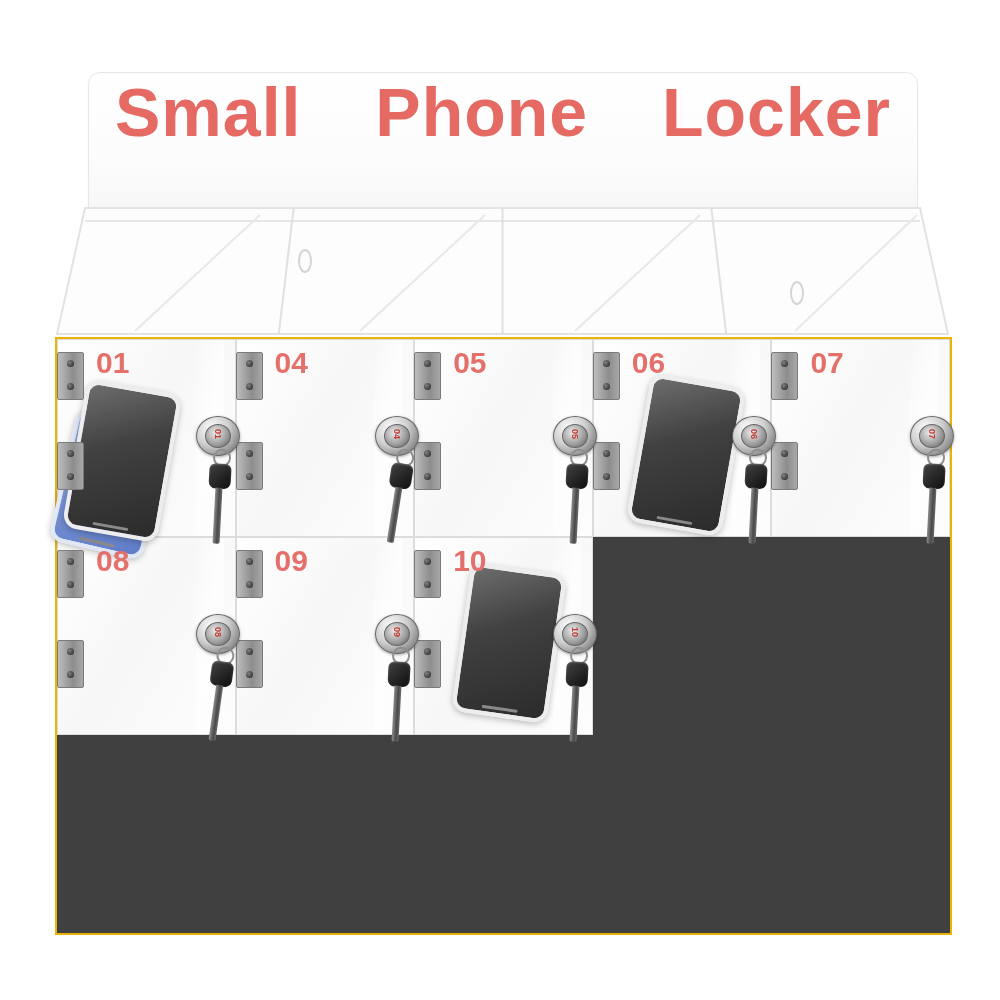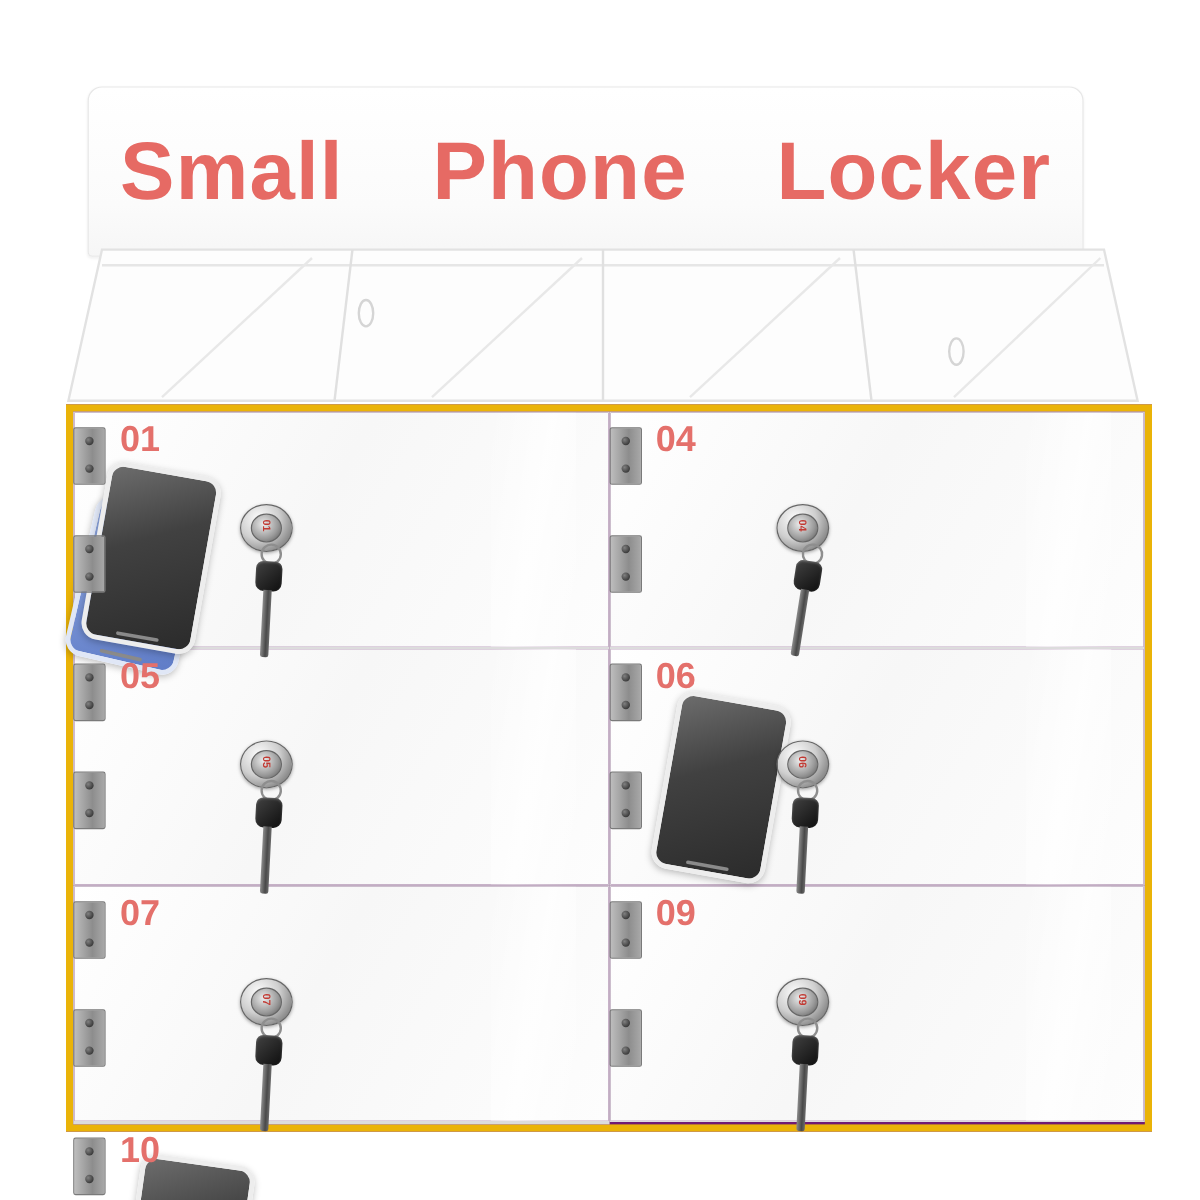--- a/index.html
+++ b/index.html
@@ -1,33 +1,33 @@
 <!DOCTYPE html>
 <html><head>
 <meta charset="utf-8">
 <style>
   html,body{margin:0;padding:0;background:#ffffff;}
   .scene{position:relative;width:1000px;height:1000px;background:#fff;overflow:hidden;
          font-family:"Liberation Sans", sans-serif;}
 
   
-  .header{position:absolute;left:73px;top:72px;width:828px;height:140px;
+  .header{position:absolute;left:88px;top:72px;width:828px;height:140px;
           background:linear-gradient(180deg,#ffffff 0%,#fbfbfb 70%,#f6f6f6 100%);
           border:1px solid #e7e7e7;border-radius:12px 12px 4px 4px;
           box-shadow:0 1px 2px rgba(0,0,0,.05);
-          display:flex;align-items:center;justify-content:center;}
+          display:flex;justify-content:center;}
   .title{font-size:68px;font-weight:bold;color:#e66a64;letter-spacing:1px;word-spacing:54px;white-space:nowrap;}
 
   
   .topsec{position:absolute;left:55px;top:205px;width:895px;height:132px;}
 
   
   .bodygrid{position:absolute;left:55px;top:337px;width:893px;height:594px;
-            display:grid;grid-template-columns:repeat(2,1fr);grid-template-rows:repeat(3,1fr);
-            border:6px solid #eab308;background:#701a75;}
+            display:grid;grid-template-columns:repeat(5,1fr);grid-template-rows:repeat(3,1fr);
+            border:2px solid #eab308;background:#404040;}
   .cell{position:relative;border:1px solid #dcdcdc;
         background:linear-gradient(120deg,#ffffff 0%,#f7f7f7 45%,#fdfdfd 100%);}
   .cell::before{content:"";position:absolute;right:6%;top:0;width:16%;height:100%;
         background:linear-gradient(100deg,transparent,rgba(255,255,255,.75),transparent);pointer-events:none;}
 
   
   .num{position:absolute;top:6px;left:38px;font-size:30px;font-weight:bold;color:#e4706b;z-index:4;}
 
   
   .hinge{position:absolute;left:-1px;width:25px;height:46px;z-index:3;
@@ -208,20 +208,41 @@
             <span class="lock-num">07</span>
           </div>
         <div class="key">
             <span class="ring"></span>
             <span class="head"></span>
             <span class="blade"></span>
           </div>
       </div>
     </div>
 
+    <div class="cell c8">
+      <div class="hinge h1">
+          <i></i>
+          <i></i>
+        </div>
+      <div class="hinge h2">
+          <i></i>
+          <i></i>
+        </div>
+      <div class="num">08</div>
+      <div class="lockset">
+        <div class="lock-face">
+            <span class="lock-num">08</span>
+          </div>
+        <div class="key">
+            <span class="ring"></span>
+            <span class="head"></span>
+            <span class="blade"></span>
+          </div>
+      </div>
+    </div>
 
     <div class="cell c9">
       <div class="hinge h1">
           <i></i>
           <i></i>
         </div>
       <div class="hinge h2">
           <i></i>
           <i></i>
         </div>

